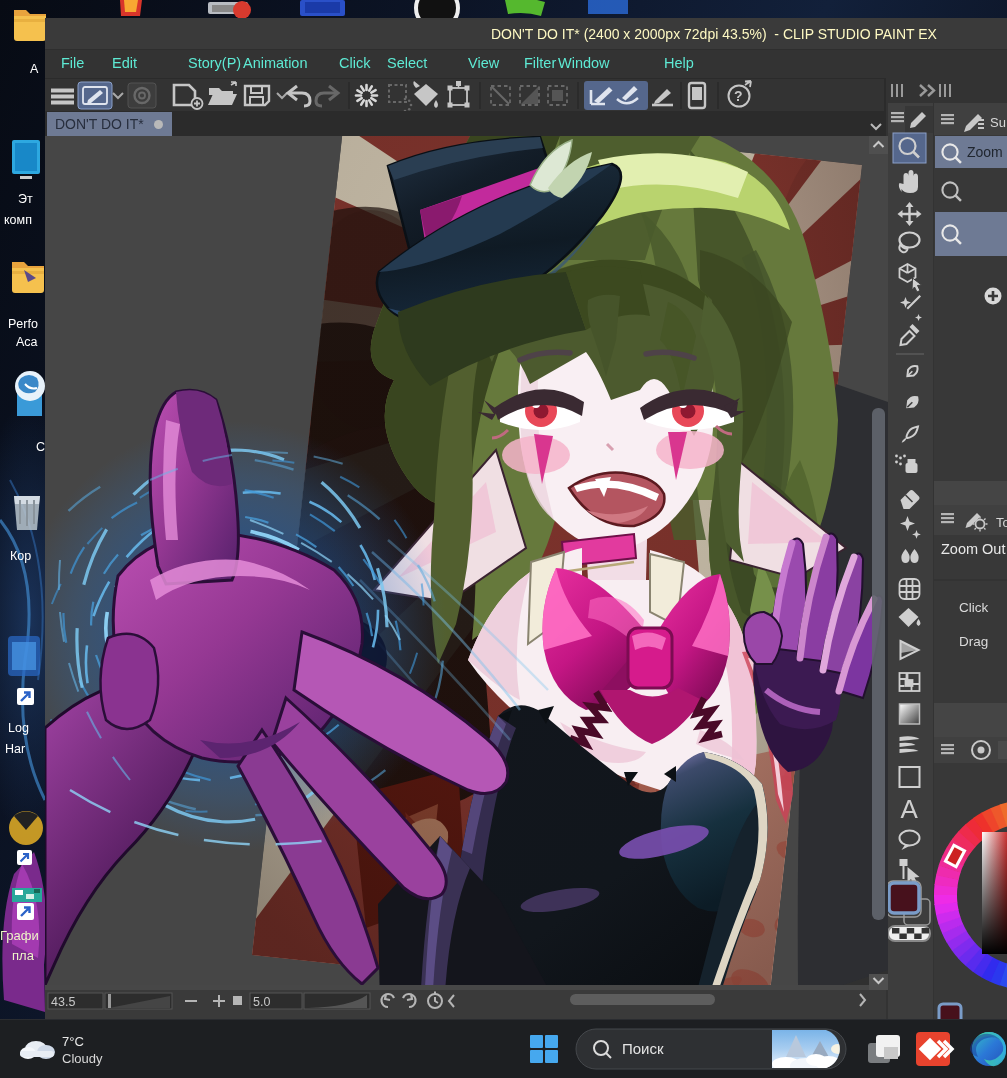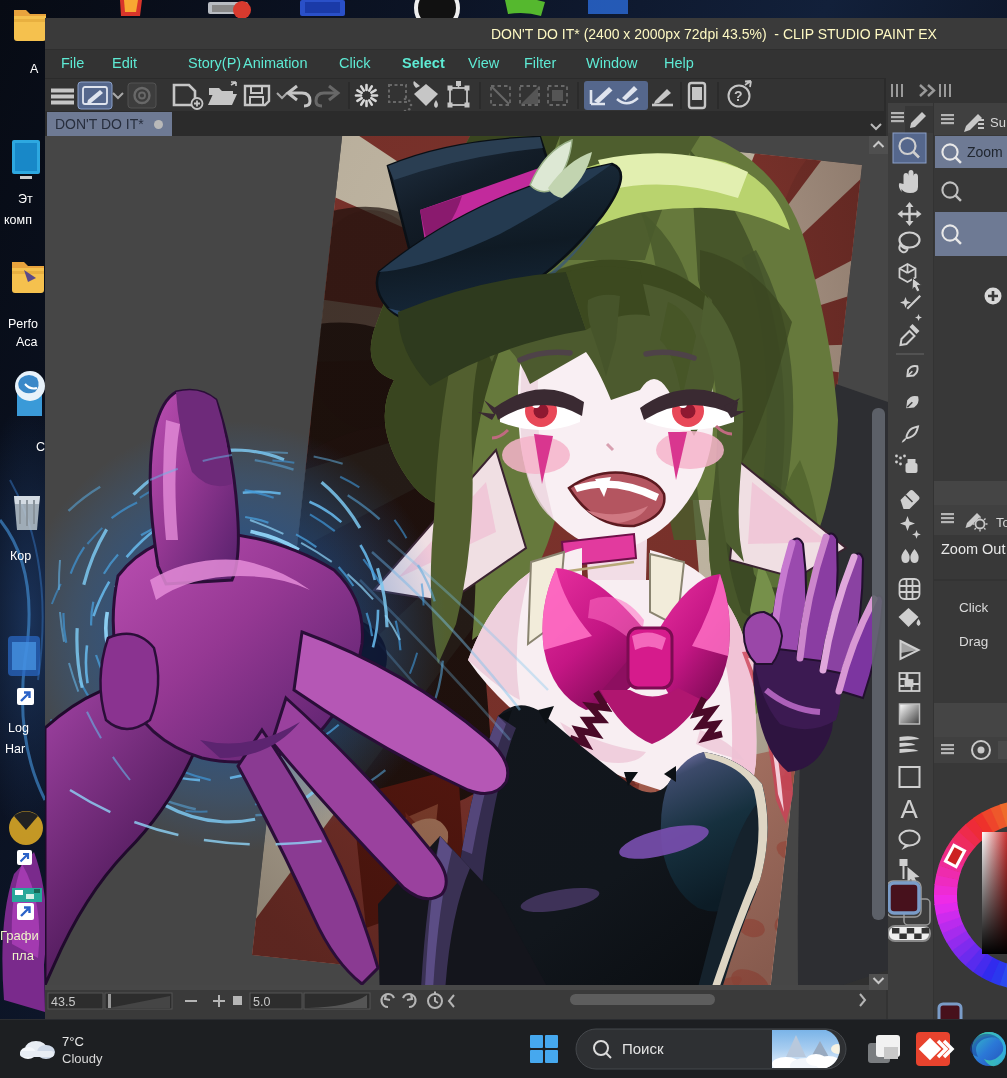--- a/index.html
+++ b/index.html
@@ -120,24 +120,24 @@
   <div class="abs" id="win">
     <div class="abs" id="titlebar">
       <span class="abs" style="left:446px;top:8px;">DON'T DO IT* (2400 x 2000px 72dpi 43.5%)&nbsp; - CLIP STUDIO PAINT EX</span>
     </div>
     <div class="abs" id="menubar">
       <span class="mitem" style="left:16px;">File</span>
       <span class="mitem" style="left:67px;">Edit</span>
       <span class="mitem" style="left:119px;margin-left:24px;">Story(P)</span>
       <span class="mitem" style="left:198px;">Animation</span>
       <span class="mitem" style="left:294px;">Click</span>
-      <span class="mitem" style="left:357px;font-weight:bold;">Select</span>
+      <span class="mitem" style="left:342px;">Select</span>
       <span class="mitem" style="left:423px;">View</span>
       <span class="mitem" style="left:479px;text-align:right;">Filter</span>
-      <span class="mitem" style="left:541px;">Window</span>
+      <span class="mitem" style="left:513px;">Window</span>
       <span class="mitem" style="left:619px;">Help</span>
     </div>
     <div class="abs" id="toolbar">
         <svg width="962" height="33">
 <rect width="962" height="33" fill="#333333"></rect>
 <rect x="6" y="9.5" width="23" height="4" fill="#c6c6c6"></rect>
 <rect x="6" y="15.5" width="23" height="4" fill="#c6c6c6"></rect>
 <rect x="6" y="21.5" width="23" height="4" fill="#c6c6c6"></rect>
 <rect x="33" y="3" width="34" height="27" rx="3" fill="#55678c" stroke="#8ba0c8" stroke-width="1"></rect>
 <rect x="38" y="8" width="24" height="17" rx="2" fill="none" stroke="#dfe4ee" stroke-width="1.8"></rect>

